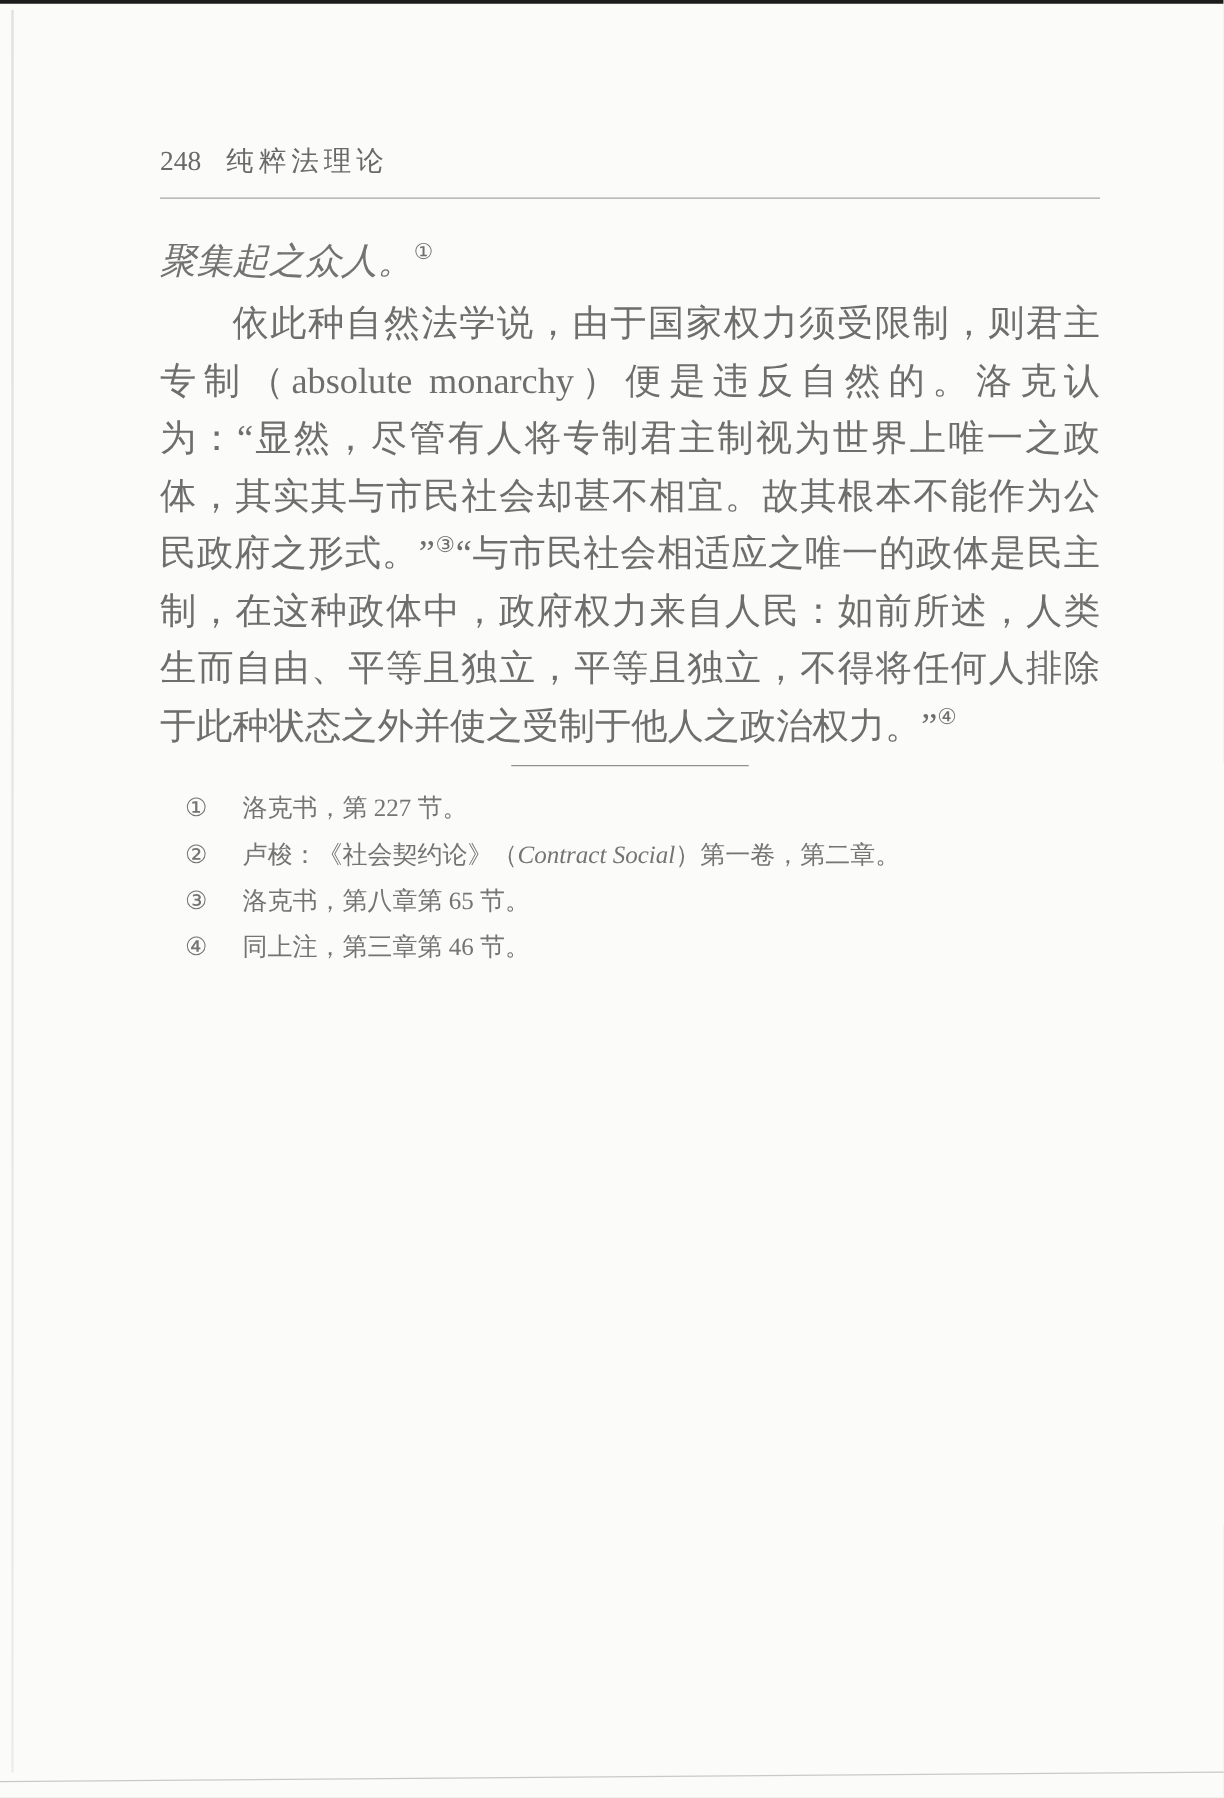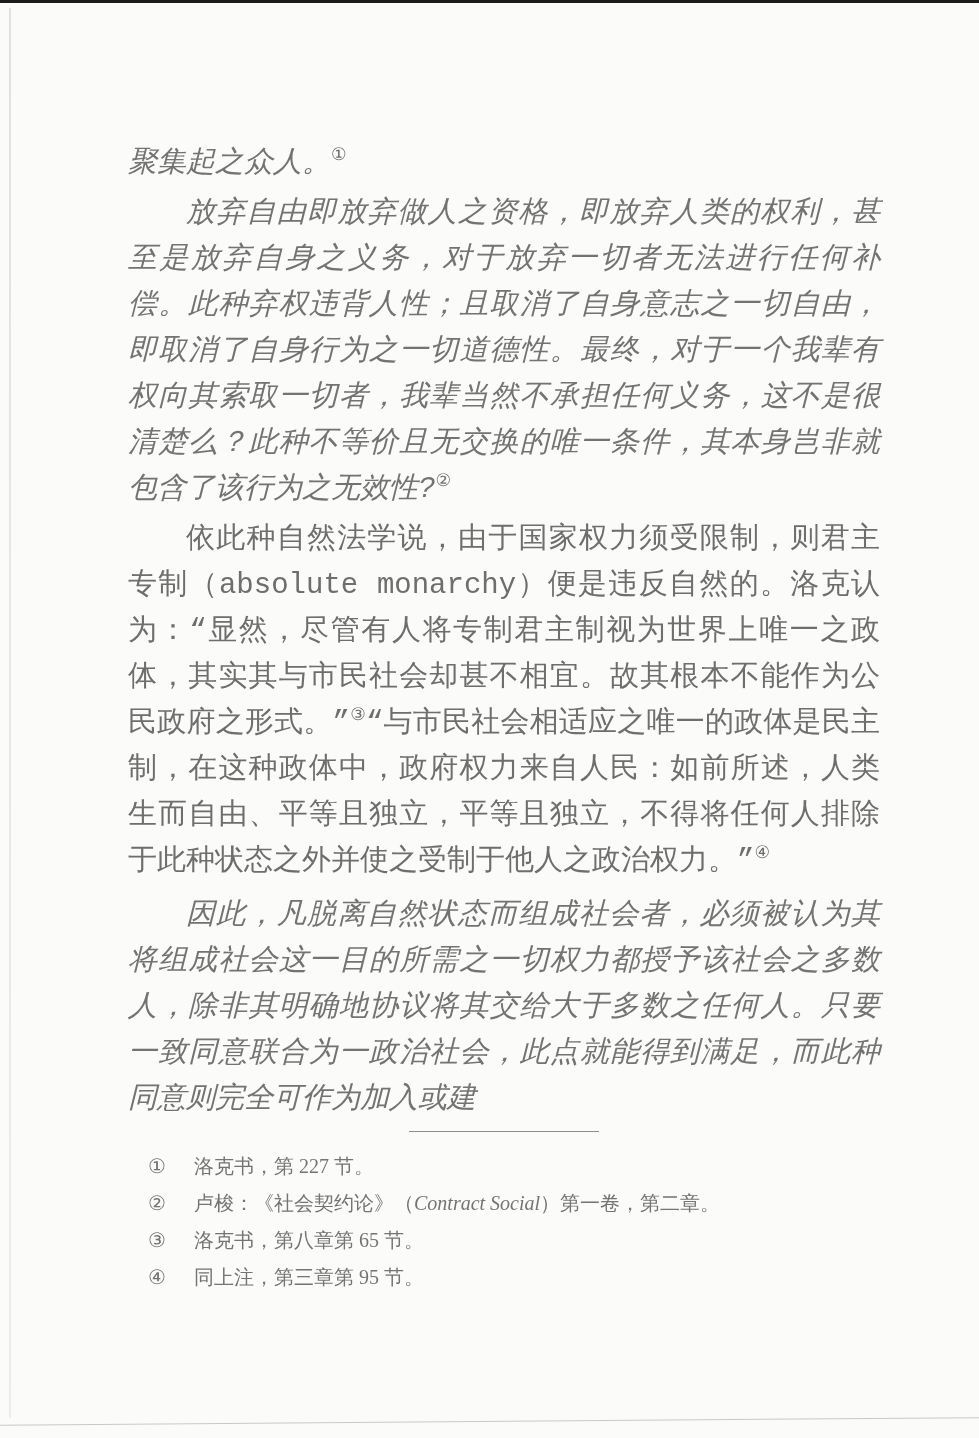--- a/index.html
+++ b/index.html
@@ -46,21 +46,21 @@
     padding-bottom: 14px;
     border-bottom: 1px solid #a6a6a6;
   }
   .running-head .book-title { letter-spacing: 4px; }
   .body-text {
     padding-top: 27px;
     font-size: 29px;
     line-height: 46px;
     text-align: justify;
   }
-  .body-text p { margin: 0; font-family: Liberation Mono, monospace; }
+  .body-text p { margin: 0; }
   .indent { text-indent: 2em; }
   .kai { font-style: italic; color: #737373; }
   .q1 { margin-top: 4px !important; }
   .p-doctrine { margin-top: 4px !important; }
   .q2 { margin-top: 8px !important; }
   sup.note-ref {
     font-size: 0.60em;
     line-height: 0;
     vertical-align: super;
     font-style: normal;
@@ -91,31 +91,33 @@
 </head>
 <body>
 
 <div class="page">
   <div class="top-strip"></div>
   <div class="left-edge"></div>
   <div class="bottom-edge"></div>
 
   <div class="content">
 
+    <div class="running-head">
+      <span class="page-number">248</span>
+      <span class="book-title">纯粹法理论</span>
+    </div>
 
     <div class="body-text">
 
       <p class="kai"><span>聚集起之众人。</span><sup class="note-ref">①</sup></p>
 
 
-      <p class="kai indent q1"><span>放弃自由即放弃做人之资格，即放弃人类的权利，甚至是放弃自身之义务，对于放弃一切者无法进行任何补偿。此种弃权违背人性；且取消了自身意志之一切自由，即取消了自身行为之一切道德性。最终，对于一个我辈有权向其索取一切者，我辈当然不承担任何义务，这不是很清楚么？此种不等价且无交换的唯一条件，其本身岂非就包含了该行为之无效性?</span><sup class="note-ref">②</sup></p>
 
       <p class="indent p-doctrine"><span>依此种自然法学说，由于国家权力须受限制，则君主专制（absolute monarchy）便是违反自然的。洛克认为：“显然，尽管有人将专制君主制视为世界上唯一之政体，其实其与市民社会却甚不相宜。故其根本不能作为公民政府之形式。”</span><sup class="note-ref">③</sup><span>“与市民社会相适应之唯一的政体是民主制，在这种政体中，政府权力来自人民：如前所述，人类生而自由、平等且独立，平等且独立，不得将任何人排除于此种状态之外并使之受制于他人之政治权力。”</span><sup class="note-ref">④</sup></p>
 
-      <p class="kai indent q2"><span>因此，凡脱离自然状态而组成社会者，必须被认为其将组成社会这一目的所需之一切权力都授予该社会之多数人，除非其明确地协议将其交给大于多数之任何人。只要一致同意联合为一政治社会，此点就能得到满足，而此种同意则完全可作为加入或建</span></p>
 
     </div>
 
     <hr class="footnote-sep">
 
     <div class="footnotes">
 
       <div class="footnote-row">
         <span class="footnote-num">①</span>
         <span class="footnote-text">洛克书，第 227 节。</span>
@@ -126,18 +128,18 @@
         <span class="footnote-text"><span>卢梭：《社会契约论》（</span><span class="lat-italic">Contract Social</span><span>）第一卷，第二章。</span></span>
       </div>
 
       <div class="footnote-row">
         <span class="footnote-num">③</span>
         <span class="footnote-text">洛克书，第八章第 65 节。</span>
       </div>
 
       <div class="footnote-row">
         <span class="footnote-num">④</span>
-        <span class="footnote-text">同上注，第三章第 95 节。</span>
+        <span class="footnote-text">同上注，第三章第 46 节。</span>
       </div>
 
     </div>
   </div>
 </div>
 
 </body></html>

